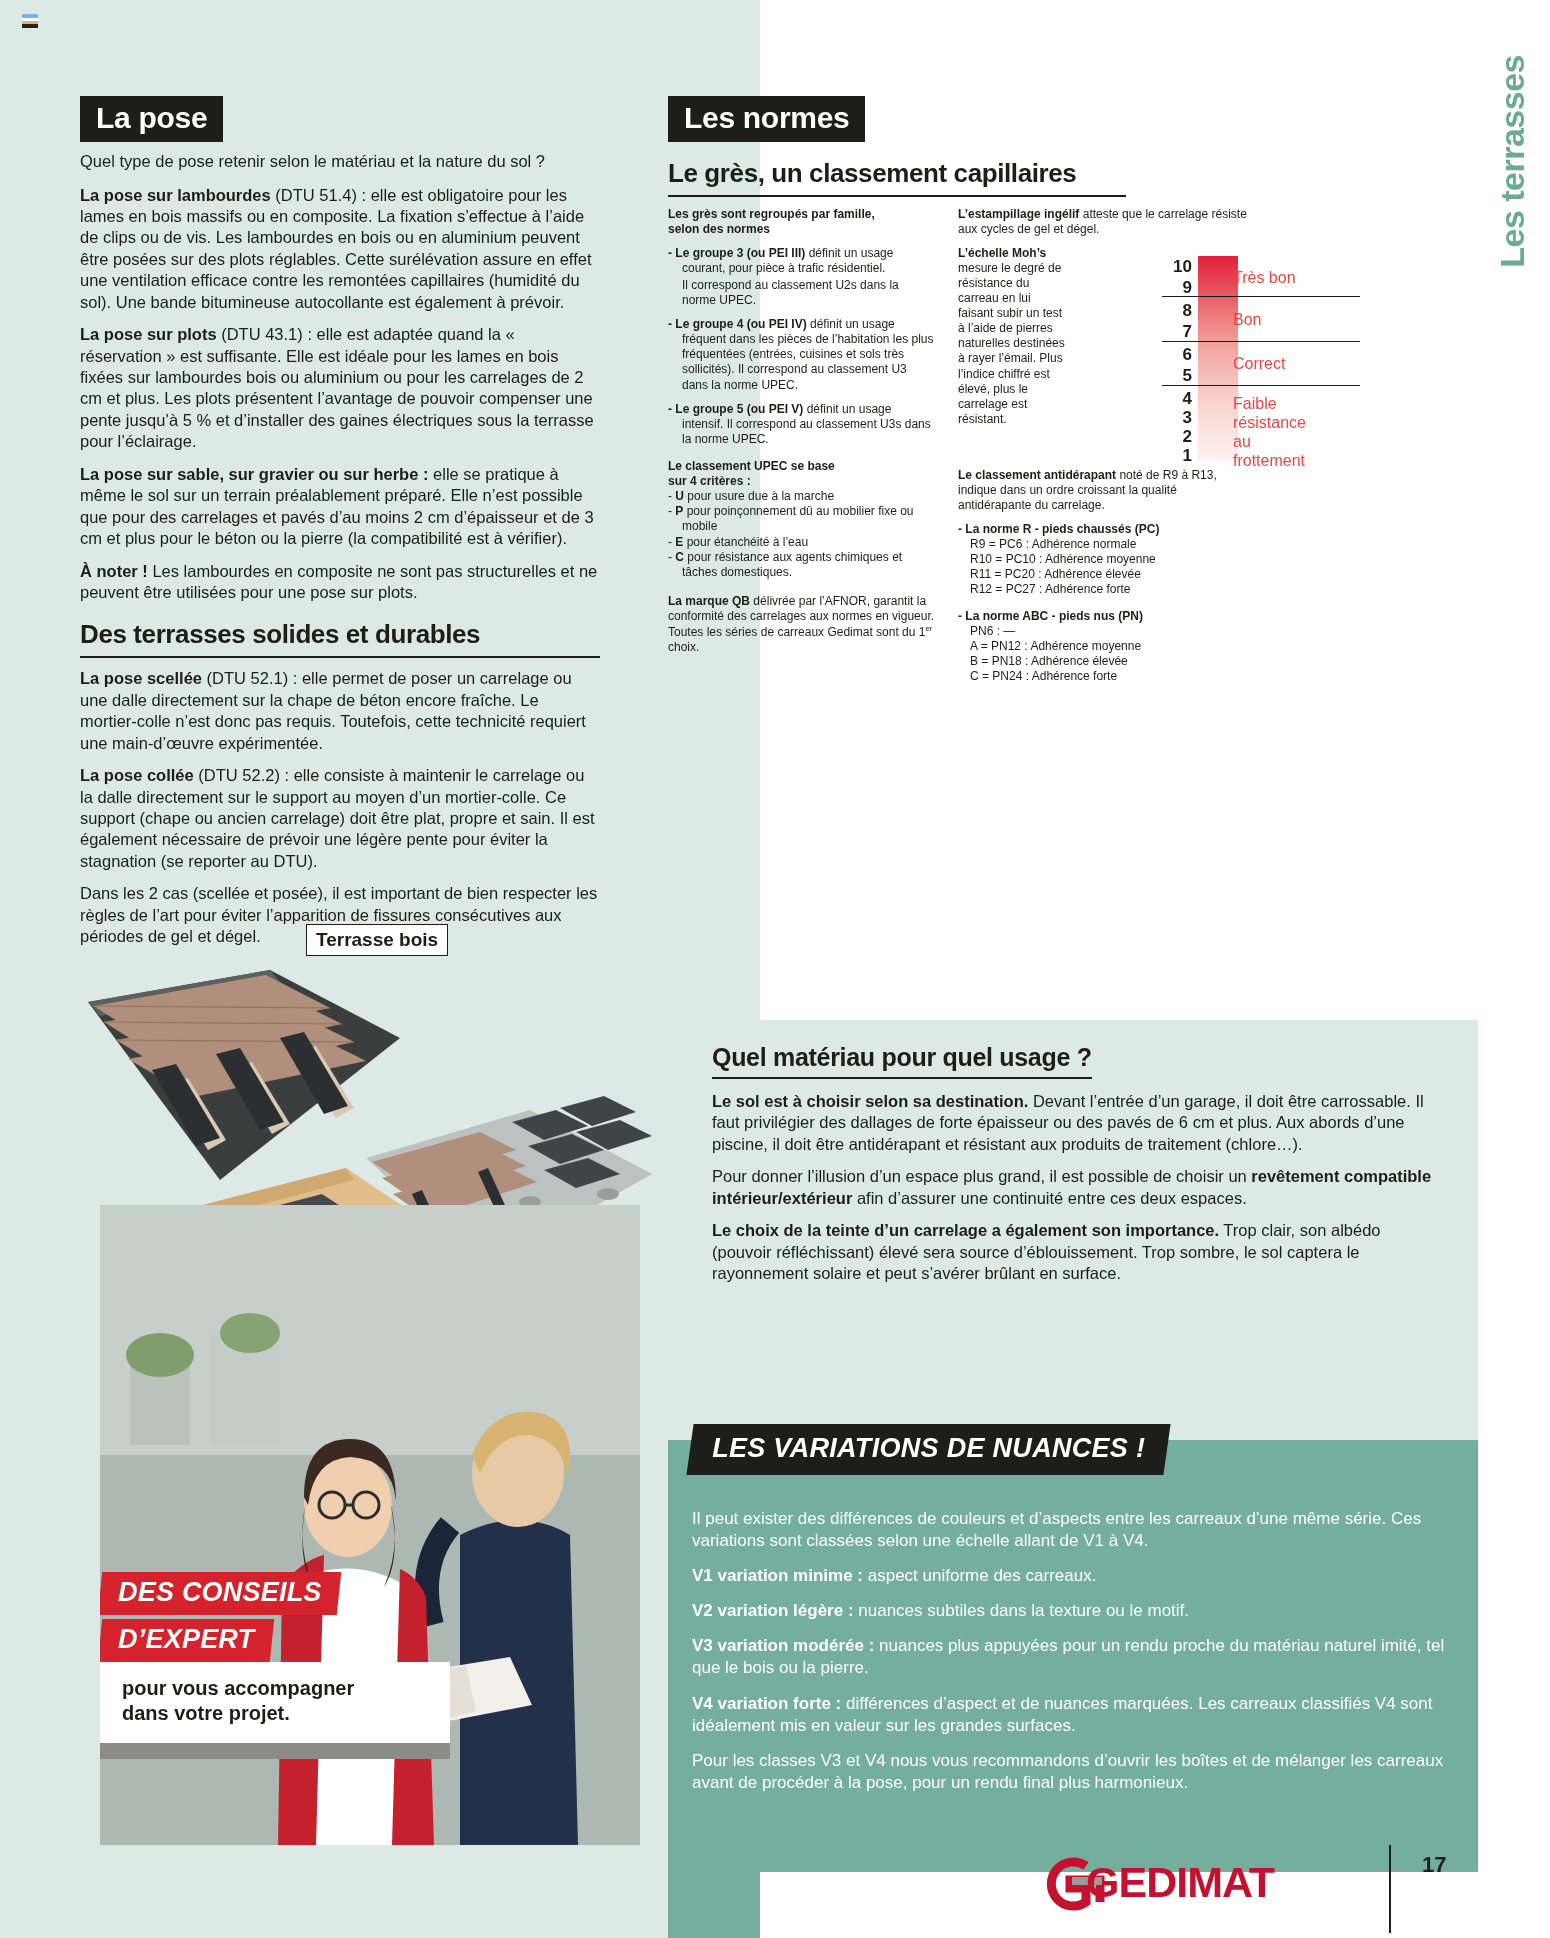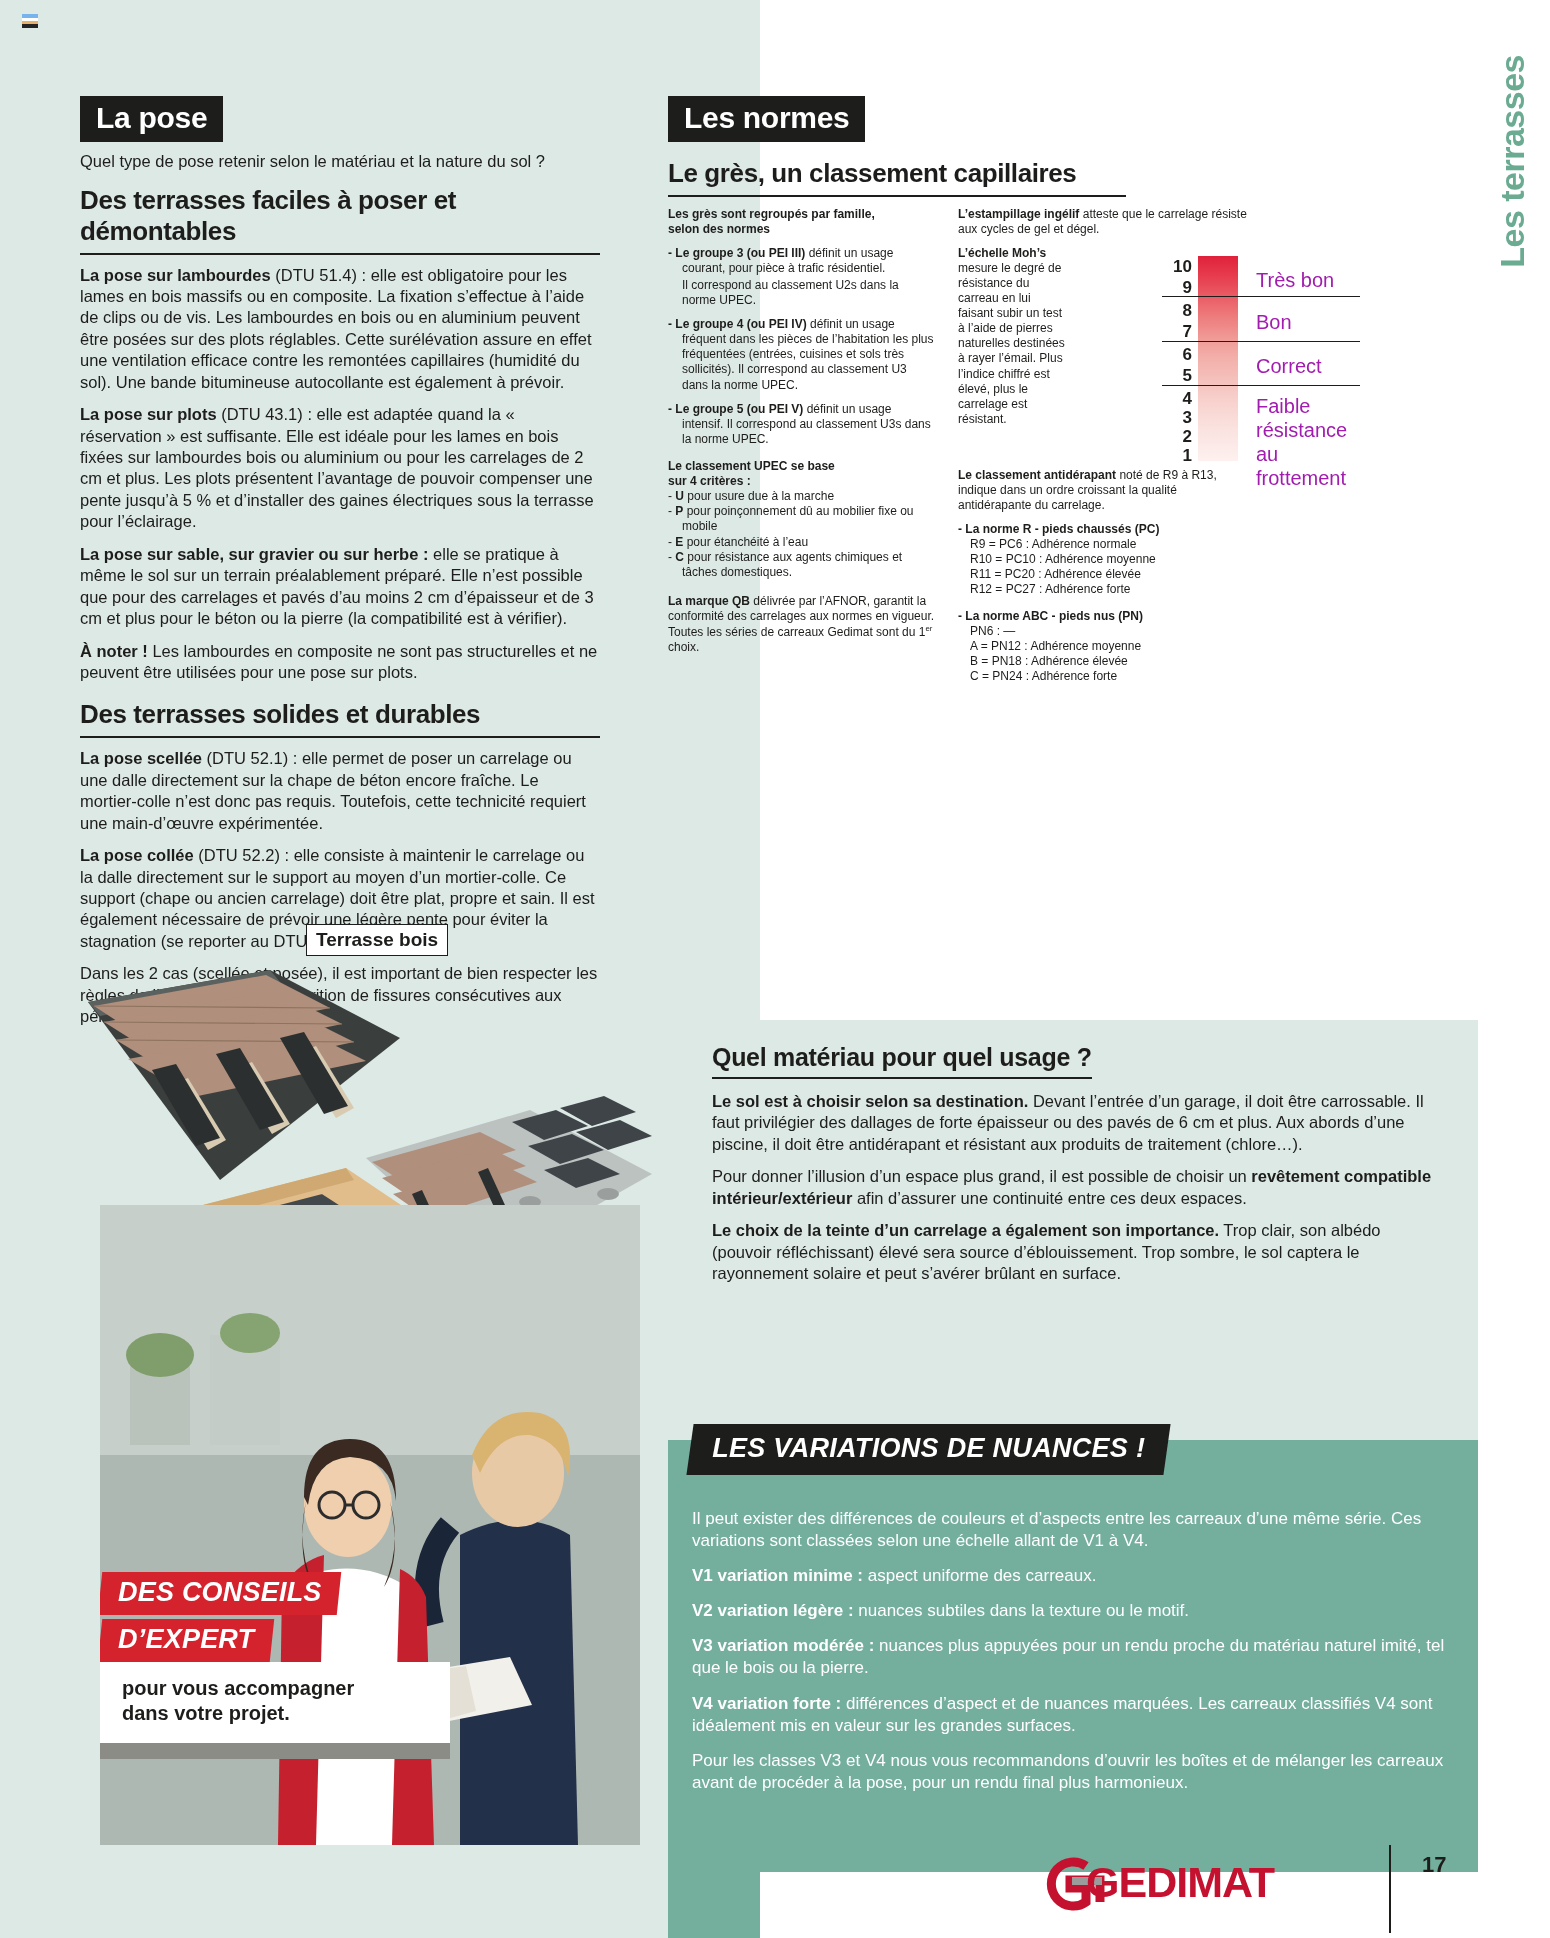--- a/index.html
+++ b/index.html
@@ -106,21 +106,21 @@
     line-height:1;
   }
   .moh-bar { position:absolute; left:36px; top:0; width:40px; height:205px;
     background:linear-gradient(to bottom,
       #e0213b 0%, #e63a4c 9%, #ea5a63 19%,
       #ed7d7e 30%, #f09a96 40%,
       #f3b0ab 50%, #f5c0bb 60%,
       #f8d3cf 72%, #fae2df 84%, #fdf1ef 100%);
   }
   .moh-rule { position:absolute; left:0; width:198px; height:1.5px; background:#1d1d1b; }
-  .moh-lab { position:absolute; left:94px; font-size:20px; color:#a21caf; line-height:1.2; }
+  .moh-lab { position:absolute; left:71px; font-size:16px; color:#ef4444; line-height:1.2; }
 
   
   .panel-mat {
     position:absolute; left:668px; top:1020px; width:810px; height:448px;
     background:#dde9e5; padding:23px 44px 0 44px;
   }
   .panel-mat h3 {
     font-size:25px; font-weight:700; color:#1d1d1b; letter-spacing:-0.3px;
     border-bottom:2.5px solid #1d1d1b; padding-bottom:5px; margin-bottom:12px;
     display:inline-block;
@@ -166,21 +166,20 @@
   </div>
 
   <div class="right-col"></div>
 
   <div class="vtab">Les terrasses</div>
 
   <div class="lcol">
     <div class="tag">La pose</div>
     <div class="intro">Quel type de pose retenir selon le matériau et la nature du sol ?</div>
 
-    <h2 class="sub">Des terrasses faciles à poser et démontables</h2>
 
     <p class="body"><b>La pose sur lambourdes</b><span> (DTU 51.4) : elle est obligatoire pour les lames en bois massifs ou en composite. La fixation s’effectue à l’aide de clips ou de vis. Les lambourdes en bois ou en aluminium peuvent être posées sur des plots réglables. Cette surélévation assure en effet une ventilation efficace contre les remontées capillaires (humidité du sol). Une bande bitumineuse autocollante est également à prévoir.</span></p>
 
     <p class="body"><b>La pose sur plots</b><span> (DTU 43.1) : elle est adaptée quand la « réservation » est suffisante. Elle est idéale pour les lames en bois fixées sur lambourdes bois ou aluminium ou pour les carrelages de 2 cm et plus. Les plots présentent l’avantage de pouvoir compenser une pente jusqu’à 5 % et d’installer des gaines électriques sous la terrasse pour l’éclairage.</span></p>
 
     <p class="body"><b>La pose sur sable, sur gravier ou sur herbe :</b><span> elle se pratique à même le sol sur un terrain préalablement préparé. Elle n’est possible que pour des carrelages et pavés d’au moins 2 cm d’épaisseur et de 3 cm et plus pour le béton ou la pierre (la compatibilité est à vérifier).</span></p>
 
     <p class="body"><b>À noter !</b><span> Les lambourdes en composite ne sont pas structurelles et ne peuvent être utilisées pour une pose sur plots.</span></p>
 
     <h2 class="sub" style="margin-top:16px">Des terrasses solides et durables</h2>

